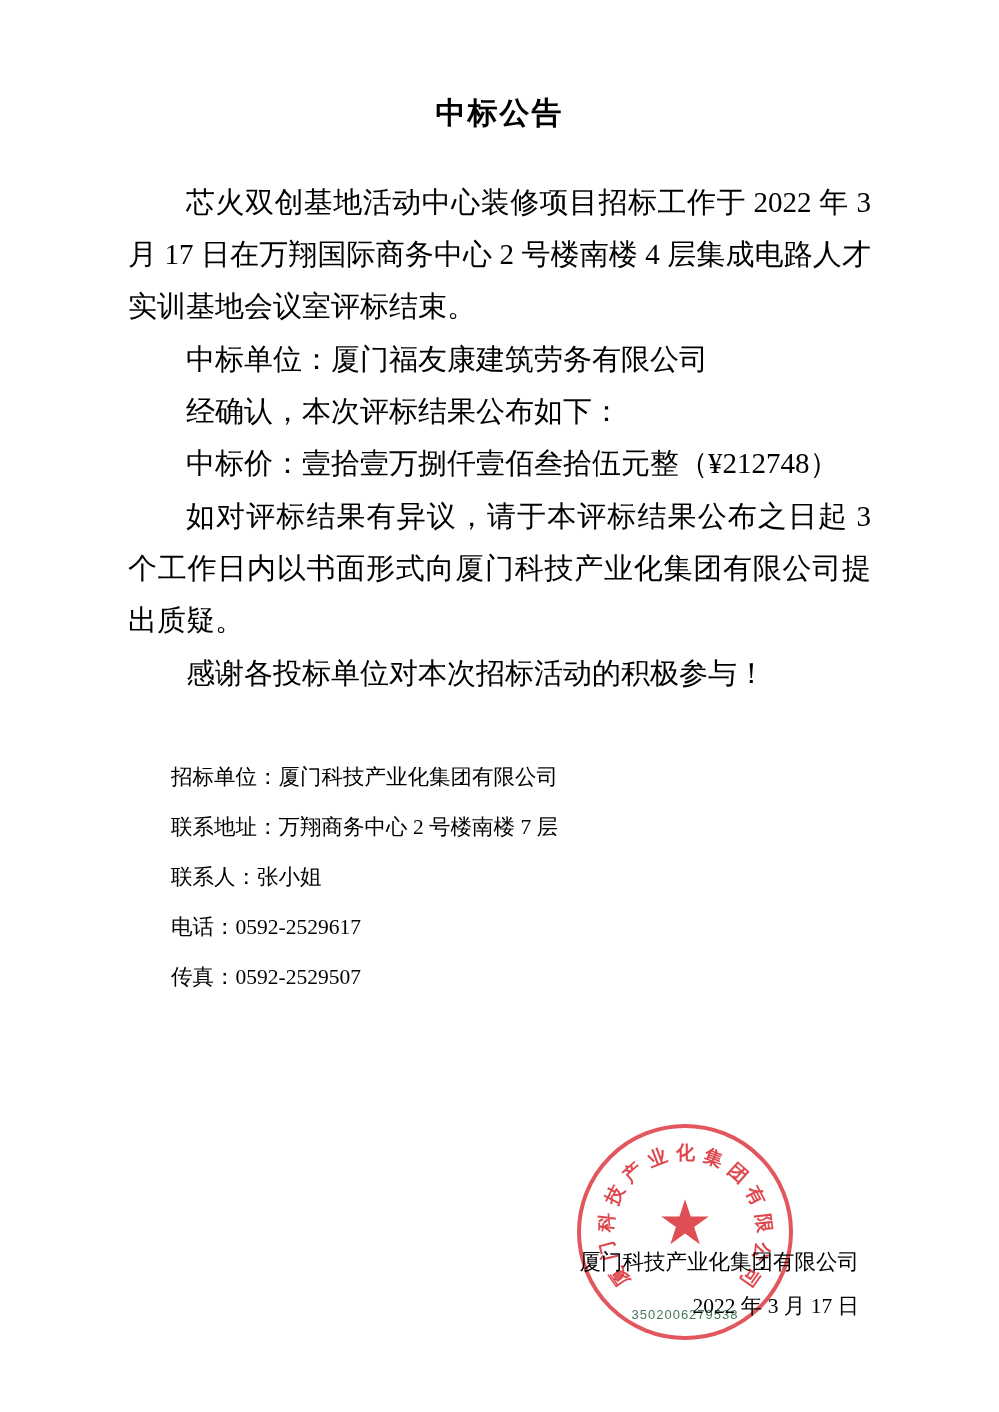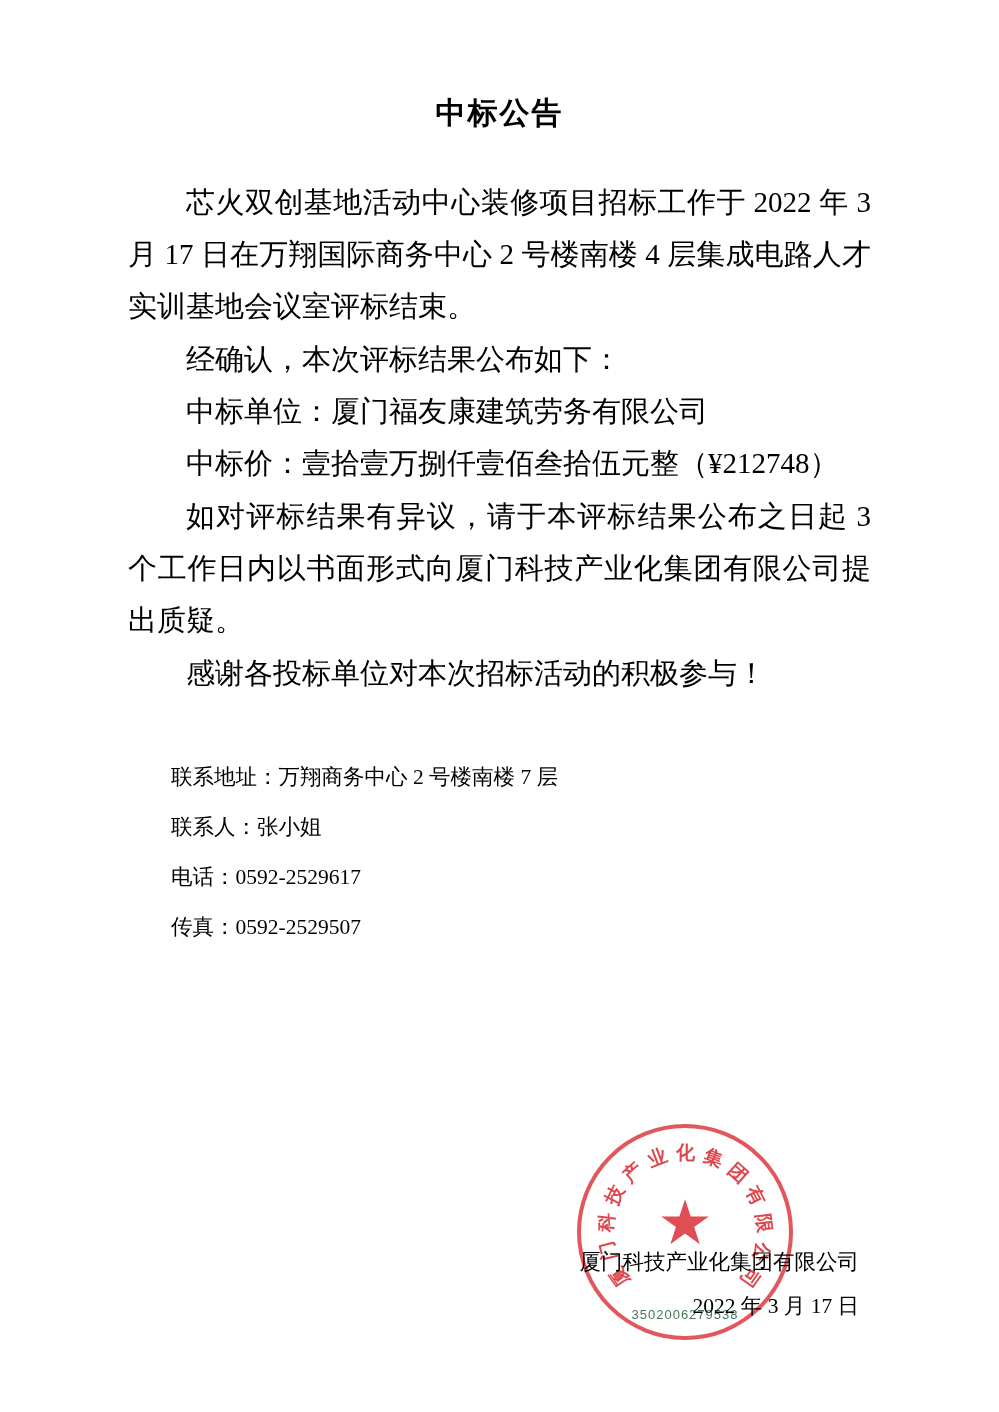--- a/index.html
+++ b/index.html
@@ -129,28 +129,29 @@
 </style>
 </head>
 <body>
 
 <div class="page">
 
   <div class="doc-title">中标公告</div>
 
   <div class="body-block">
     <p class="para indent">芯火双创基地活动中心装修项目招标工作于 2022 年 3 月 17 日在万翔国际商务中心 2 号楼南楼 4 层集成电路人才实训基地会议室评标结束。</p>
+    <p class="para indent tight">中标单位：厦门福友康建筑劳务有限公司</p>
     <p class="para indent tight">经确认，本次评标结果公布如下：</p>
-    <p class="para indent tight">中标单位：厦门福友康建筑劳务有限公司</p>
     <p class="para indent tight">中标价：壹拾壹万捌仟壹佰叁拾伍元整（¥212748）</p>
     <p class="para indent">如对评标结果有异议，请于本评标结果公布之日起 3 个工作日内以书面形式向厦门科技产业化集团有限公司提出质疑。</p>
     <p class="para indent tight">感谢各投标单位对本次招标活动的积极参与！</p>
   </div>
 
   <div class="gap-block">
+    <p class="contact">招标单位：厦门科技产业化集团有限公司</p>
     <p class="contact">联系地址：万翔商务中心 2 号楼南楼 7 层</p>
     <p class="contact">联系人：张小姐</p>
     <p class="contact">电话：0592-2529617</p>
     <p class="contact">传真：0592-2529507</p>
   </div>
 
   <div class="seal">
     <div class="seal-ring"></div>
     <div class="seal-text-top" id="sealArc">
         <span style="transform: rotate(-125deg) translate(-9px, -92px);">厦</span>

